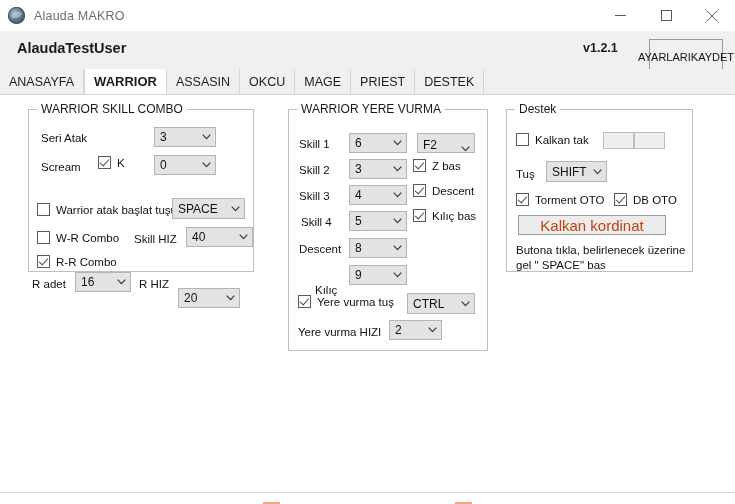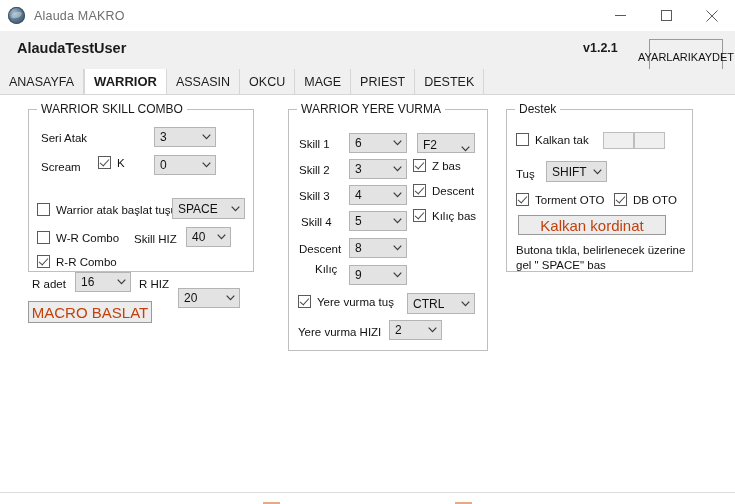--- a/index.html
+++ b/index.html
@@ -322,21 +322,21 @@
               <polyline points="0.7,0.7 4.5,4.7 8.3,0.7" fill="none" stroke="#3b3b3b" stroke-width="1.2"></polyline>
             </svg>
         </span>
       </div>
 
       <div class="cbwrap" style="left:8px; top:121px;">
         <span class="cbbox"></span>
         <span class="cblbl">W-R Combo</span>
       </div>
       <div class="lbl" style="left:105px; top:123px;">Skill HIZ</div>
-      <div class="combo" style="left:157px; top:117px; width:45px; height:20px;gap:8px;">
+      <div class="combo" style="left:157px; top:117px; width:67px; height:20px;gap:8px;">
         <span class="cval">40</span>
         <span class="carrow">
           <svg width="9" height="6" viewBox="0 0 9 6">
               <polyline points="0.7,0.7 4.5,4.7 8.3,0.7" fill="none" stroke="#3b3b3b" stroke-width="1.2"></polyline>
             </svg>
         </span>
       </div>
 
       <div class="cbwrap" style="left:8px; top:145px;">
         <span class="cbbox checked"></span>
@@ -356,21 +356,20 @@
     <div class="lbl" style="left:139px; top:183px;">R HIZ</div>
     <div class="combo" style="left:178px; top:193px; width:62px; height:20px;">
       <span class="cval">20</span>
       <span class="carrow">
         <svg width="9" height="6" viewBox="0 0 9 6">
             <polyline points="0.7,0.7 4.5,4.7 8.3,0.7" fill="none" stroke="#3b3b3b" stroke-width="1.2"></polyline>
           </svg>
       </span>
     </div>
 
-    <div class="btn" style="left:28px; top:206px; width:124px; height:22px;">MACRO BASLAT</div>
 
     <div class="groupbox gb-yere-vurma">
       <div class="gb-title">WARRIOR YERE VURMA</div>
 
       <div class="lbl" style="left:10px; top:28px;">Skill 1</div>
       <div class="combo" style="left:60px; top:23px; width:58px; height:20px;">
         <span class="cval">6</span>
         <span class="carrow">
           <svg width="9" height="6" viewBox="0 0 9 6">
               <polyline points="0.7,0.7 4.5,4.7 8.3,0.7" fill="none" stroke="#3b3b3b" stroke-width="1.2"></polyline>
@@ -431,21 +430,21 @@
       <div class="lbl" style="left:10px; top:133px;">Descent</div>
       <div class="combo" style="left:60px; top:128px; width:58px; height:20px;">
         <span class="cval">8</span>
         <span class="carrow">
           <svg width="9" height="6" viewBox="0 0 9 6">
               <polyline points="0.7,0.7 4.5,4.7 8.3,0.7" fill="none" stroke="#3b3b3b" stroke-width="1.2"></polyline>
             </svg>
         </span>
       </div>
 
-      <div class="lbl" style="left:10px; top:153px;padding-left:16px;">Kılıç</div>
+      <div class="lbl" style="left:10px; top:174px;padding-left:16px;">Kılıç</div>
       <div class="combo" style="left:60px; top:155px; width:58px; height:20px;">
         <span class="cval">9</span>
         <span class="carrow">
           <svg width="9" height="6" viewBox="0 0 9 6">
               <polyline points="0.7,0.7 4.5,4.7 8.3,0.7" fill="none" stroke="#3b3b3b" stroke-width="1.2"></polyline>
             </svg>
         </span>
       </div>
 
       <div class="cbwrap" style="left:9px; top:185px;">

